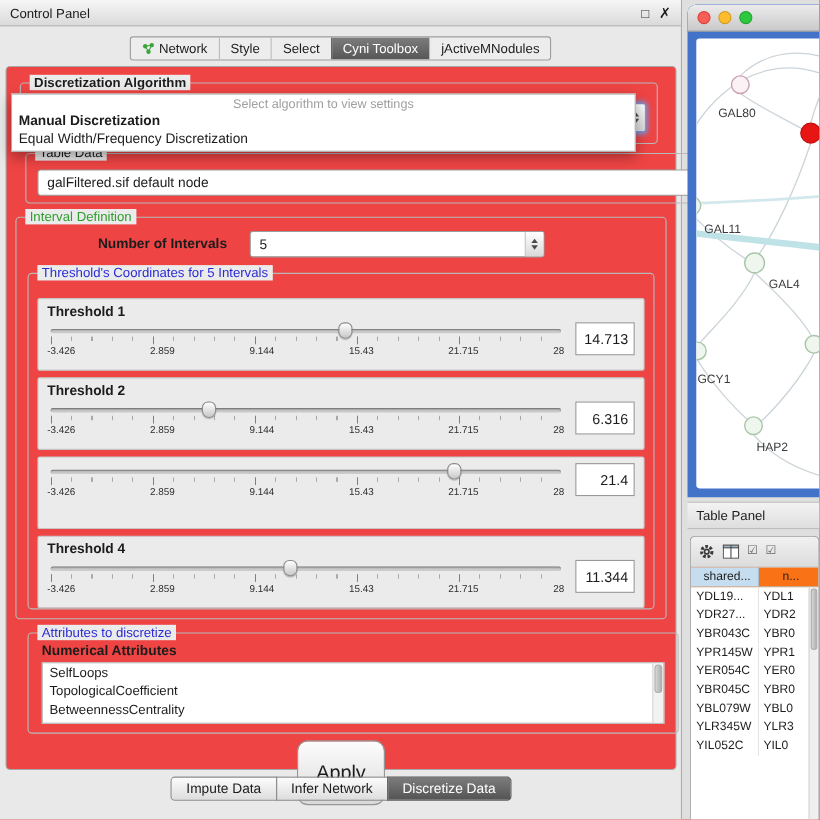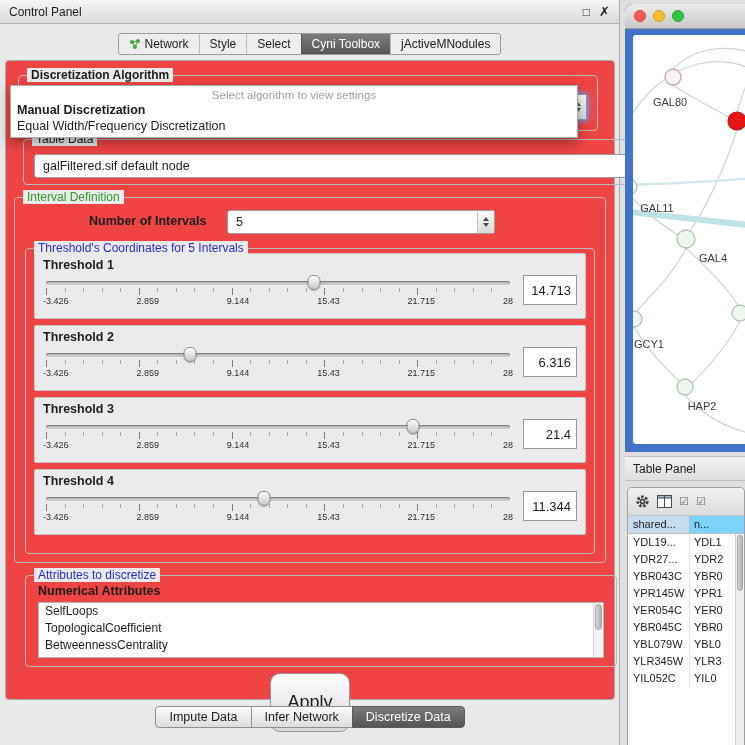--- a/index.html
+++ b/index.html
@@ -39,21 +39,21 @@
   .algo-popup { position:absolute; left:4px; top:24px; width:568px; background:#fff; border:1px solid #ababab; box-shadow:0 5px 12px rgba(0,0,0,.35); z-index:30; padding-bottom:3px; }
   .popup-placeholder { text-align:center; color:#9f9f9f; font-size:11.5px; padding:3px 0 1px; }
   .popup-option { font-size:12.5px; padding:1px 6px; }
 
   .td-group { left:17px; top:78px; width:637px; height:46px; }
   .td-combo { left:10px; right:10px; top:14px; height:24px; }
 
   .interval-group { left:8px; top:136px; width:592px; height:366px; }
   .ni-label { position:absolute; left:34px; top:16px; font-size:12.5px; font-weight:bold;padding-left:40px; }
   .ni-combo { left:212px; top:12px; width:268px; height:24px; }
-  .thr-group { left:10px; top:50px; right:10px; height:306px; padding:4px 8px 0; }
+  .thr-group { left:10px; top:50px; right:10px; height:306px; padding:22px 8px 0; }
   .threshold-panel { height:66px; margin-bottom:6px; border:1px solid #c6c6c6; border-radius:2px; background:#ebebeb; padding:4px 8px 0; }
   .t-label { font-size:12.5px; font-weight:bold; margin-bottom:2px; }
   .t-body { display:flex; align-items:center; gap:10px; }
   .slider-wrap { flex:1; padding-top:7px; }
   .track { position:relative; height:4px; background:linear-gradient(#b6b6b6,#d0d0d0); border-radius:2px; box-shadow:inset 0 1px 1px rgba(0,0,0,.35); margin:0 3px; }
   .thumb { position:absolute; top:-6px; width:13px; height:15px; transform:translateX(-50%); background:linear-gradient(#fefefe,#c8c8c8); border:1px solid #8c8c8c; border-radius:6px 6px 7px 7px; box-shadow:0 1px 1px rgba(0,0,0,.25); }
   .ticks { height:7px; margin:3px 3px 0;
     background-image:repeating-linear-gradient(to right,#7f7f7f 0 1px,transparent 1px 20%),
                      repeating-linear-gradient(to right,#a8a8a8 0 1px,transparent 1px 4%);
     background-size:100% 7px,100% 4px; background-repeat:no-repeat; }
@@ -84,21 +84,21 @@
   .light-yellow { background:#fdbc2e; border:1px solid #d49b20; }
   .light-green { background:#2cc83f; border:1px solid #24a231; }
   .nw-canvas { position:absolute; left:8px; top:31px; width:160px; height:409px; background:#fff; border-radius:3px; overflow:hidden; }
   .nw-canvas text { font:11px "Liberation Sans","DejaVu Sans",sans-serif; fill:#3b3b3b; }
 
   
   .tp-titlebar { position:absolute; left:625px; top:456px; width:120px; height:25px; background:linear-gradient(#f3f3f3,#dedede); border-top:1px solid #c2c2c2; border-bottom:1px solid #bdbdbd; font-size:12px; display:flex; align-items:center; padding-left:8px; }
   .table-window { position:absolute; left:627px; top:487px; width:118px; height:258px; background:#e6e6e6; border:1px solid #9f9f9f; border-bottom:none; border-radius:5px 5px 0 0; overflow:hidden; }
   .tp-toolbar { height:28px; display:flex; align-items:center; gap:7px; padding:0 7px; background:linear-gradient(#f1f1f1,#dcdcdc); border-bottom:1px solid #c2c2c2; }
   .check-icon { font-size:11px; color:#6a6a6a; line-height:1; }
-  .tp-header { display:flex; height:18px; font-size:11px; background:#7dd3fc; border-bottom:1px solid #bcbcbc; }
+  .tp-header { display:flex; height:18px; font-size:11px; background:#f97316; border-bottom:1px solid #bcbcbc;text-align:center; }
   .th1 { width:62px; background:#c6ddf0; border-right:1px solid #a9bfd3; padding-left:5px; line-height:17px; overflow:hidden; white-space:nowrap; }
   .th2 { flex:1; padding-left:4px; line-height:17px; overflow:hidden; white-space:nowrap; }
   .tp-body { position:relative; background:#fff; height:calc(100% - 46px); overflow:hidden; }
   .trow { display:flex; height:17px; }
   .td1 { width:62px; padding-left:5px; font-size:11px; line-height:17px; border-right:1px solid #e4e4e4; overflow:hidden; white-space:nowrap; }
   .td2 { flex:1; padding-left:4px; font-size:11px; line-height:17px; overflow:hidden; white-space:nowrap; }
   .tp-scrollbar { position:absolute; right:0; top:0; bottom:0; width:9px; background:#efefef; border-left:1px solid #d5d5d5; }
   .tp-scrollbar .sb-thumb { height:56px; }
 </style>
 </head>
@@ -219,21 +219,20 @@
                   <span>15.43</span>
                   <span>21.715</span>
                   <span>28</span>
                 </div>
               </div>
               <div class="value-box">6.316</div>
             </div>
           </div>
 
           <div class="threshold-panel">
-            <div class="t-label">Threshold 3</div>
             <div class="t-body">
               <div class="slider-wrap">
                 <div class="track">
                   <div class="thumb" style="left:79%"></div>
                 </div>
                 <div class="ticks"></div>
                 <div class="tick-labels">
                   <span>-3.426</span>
                   <span>2.859</span>
                   <span>9.144</span>

